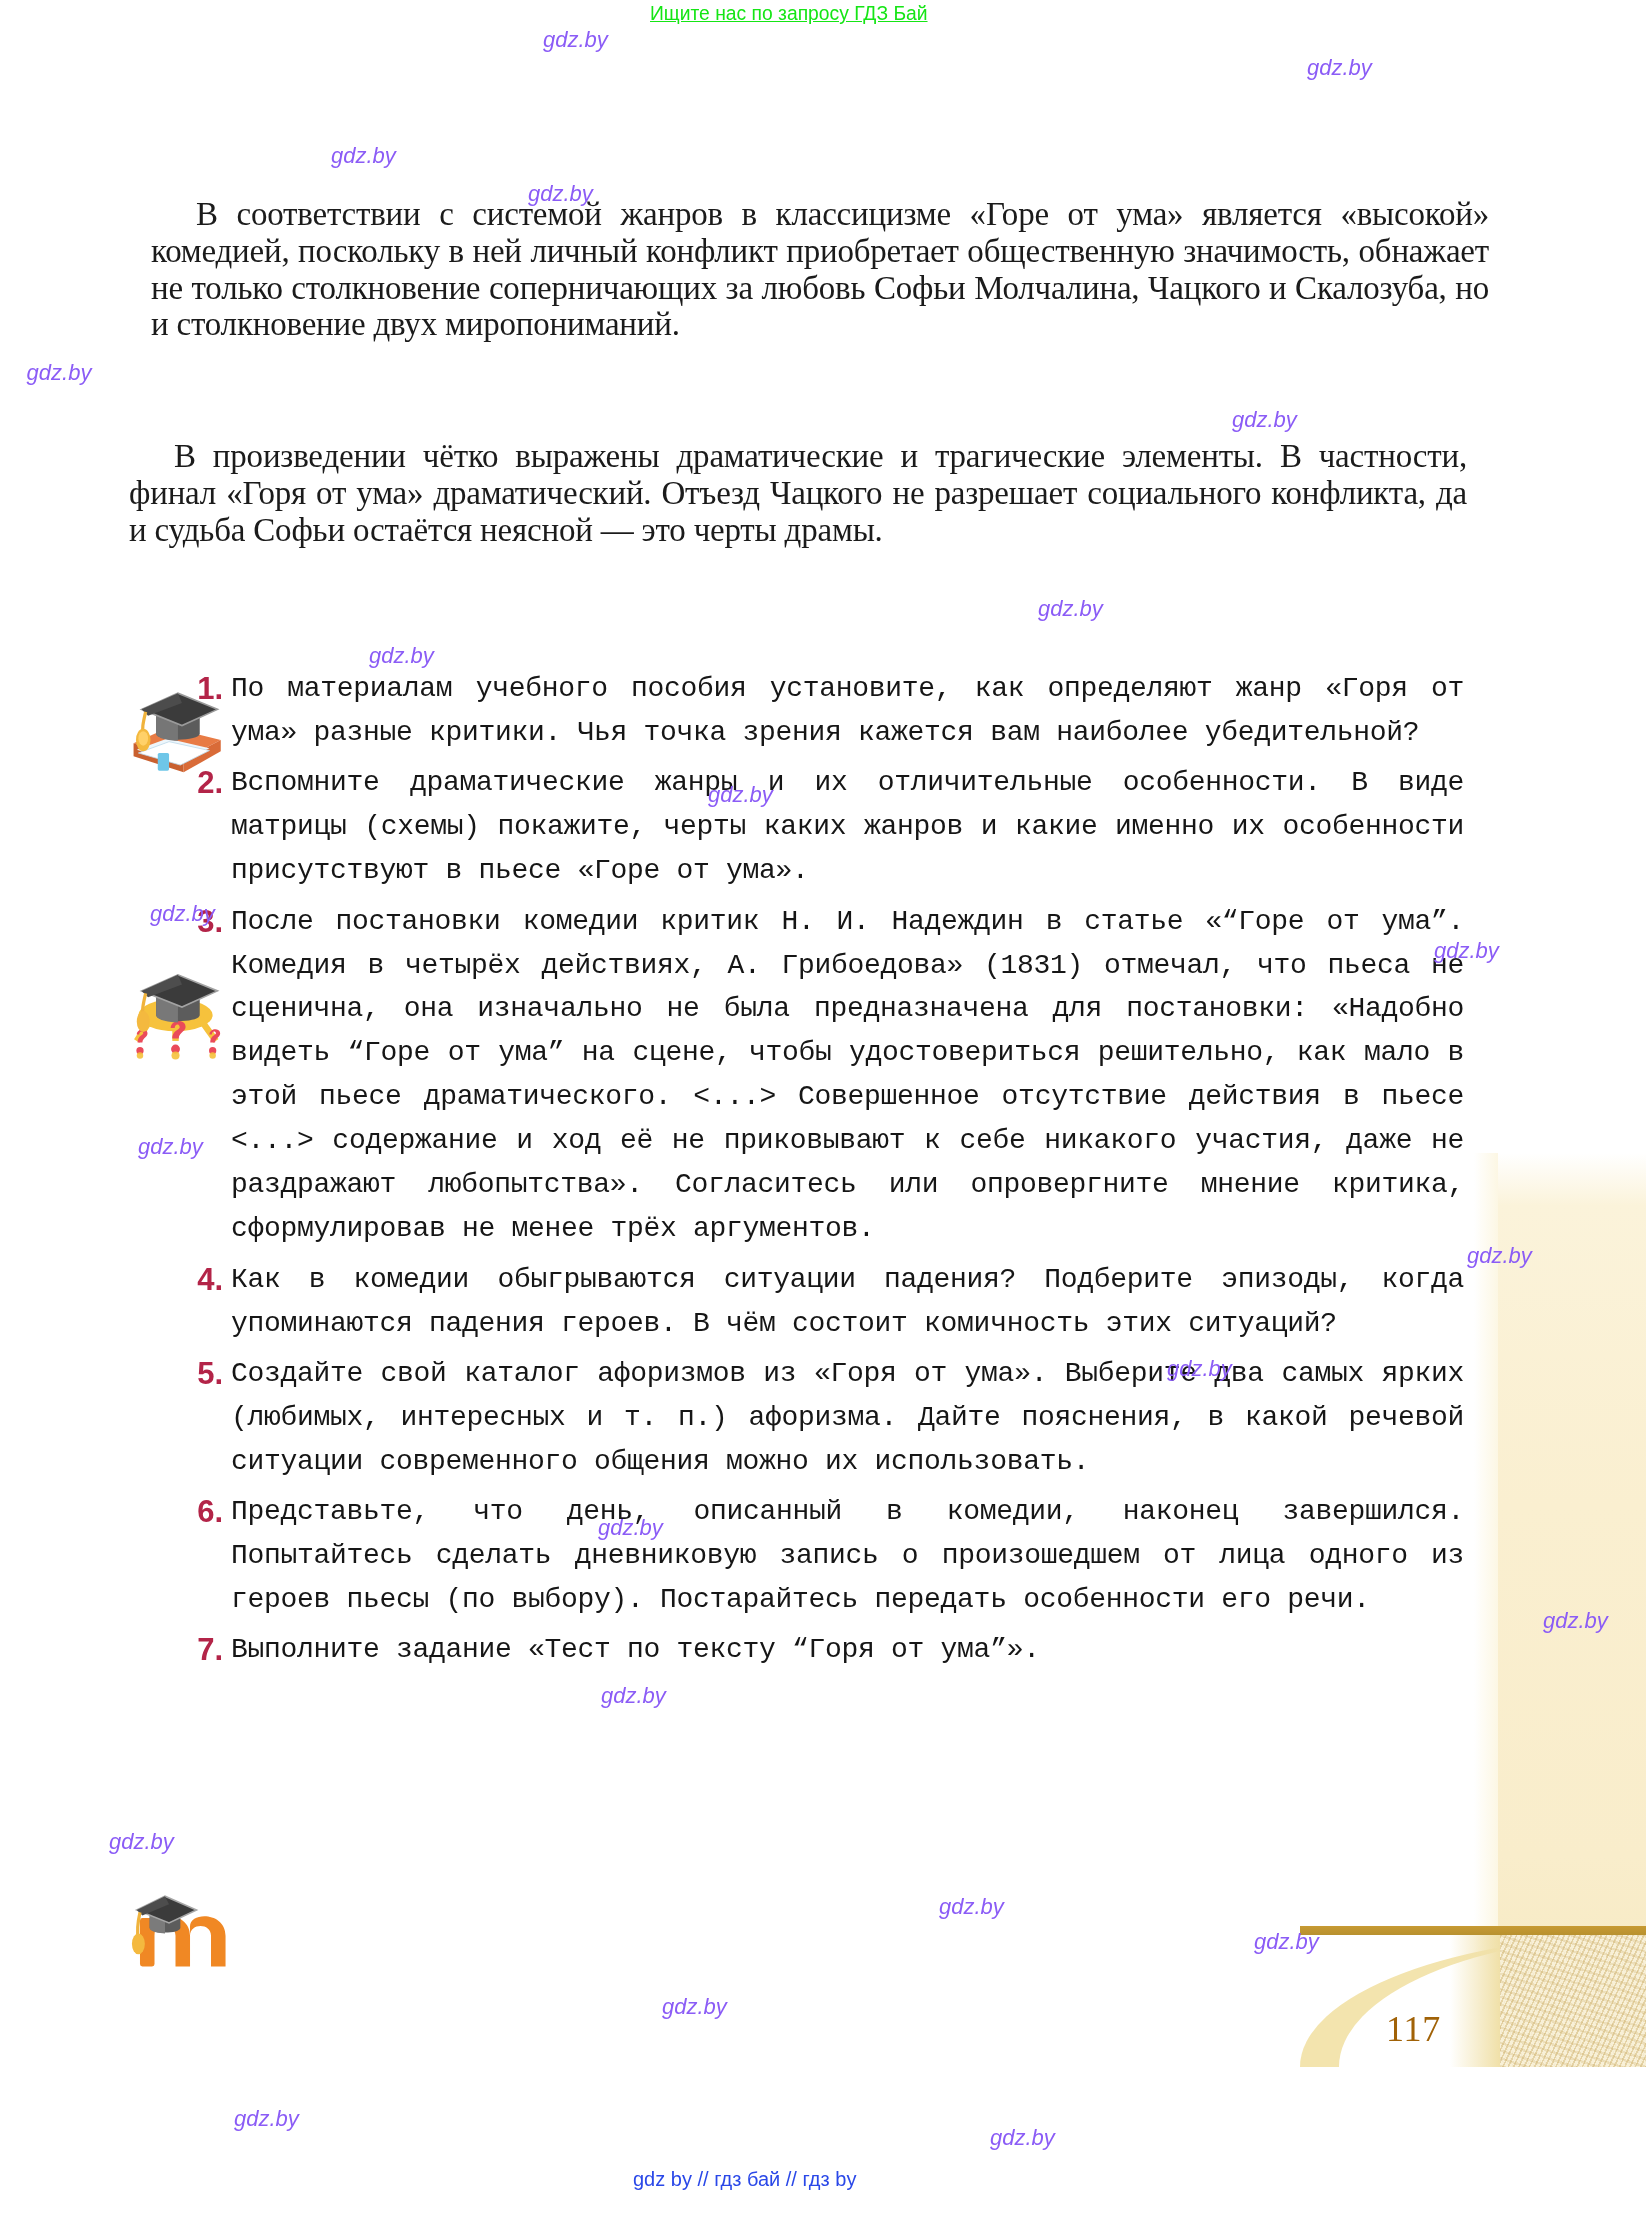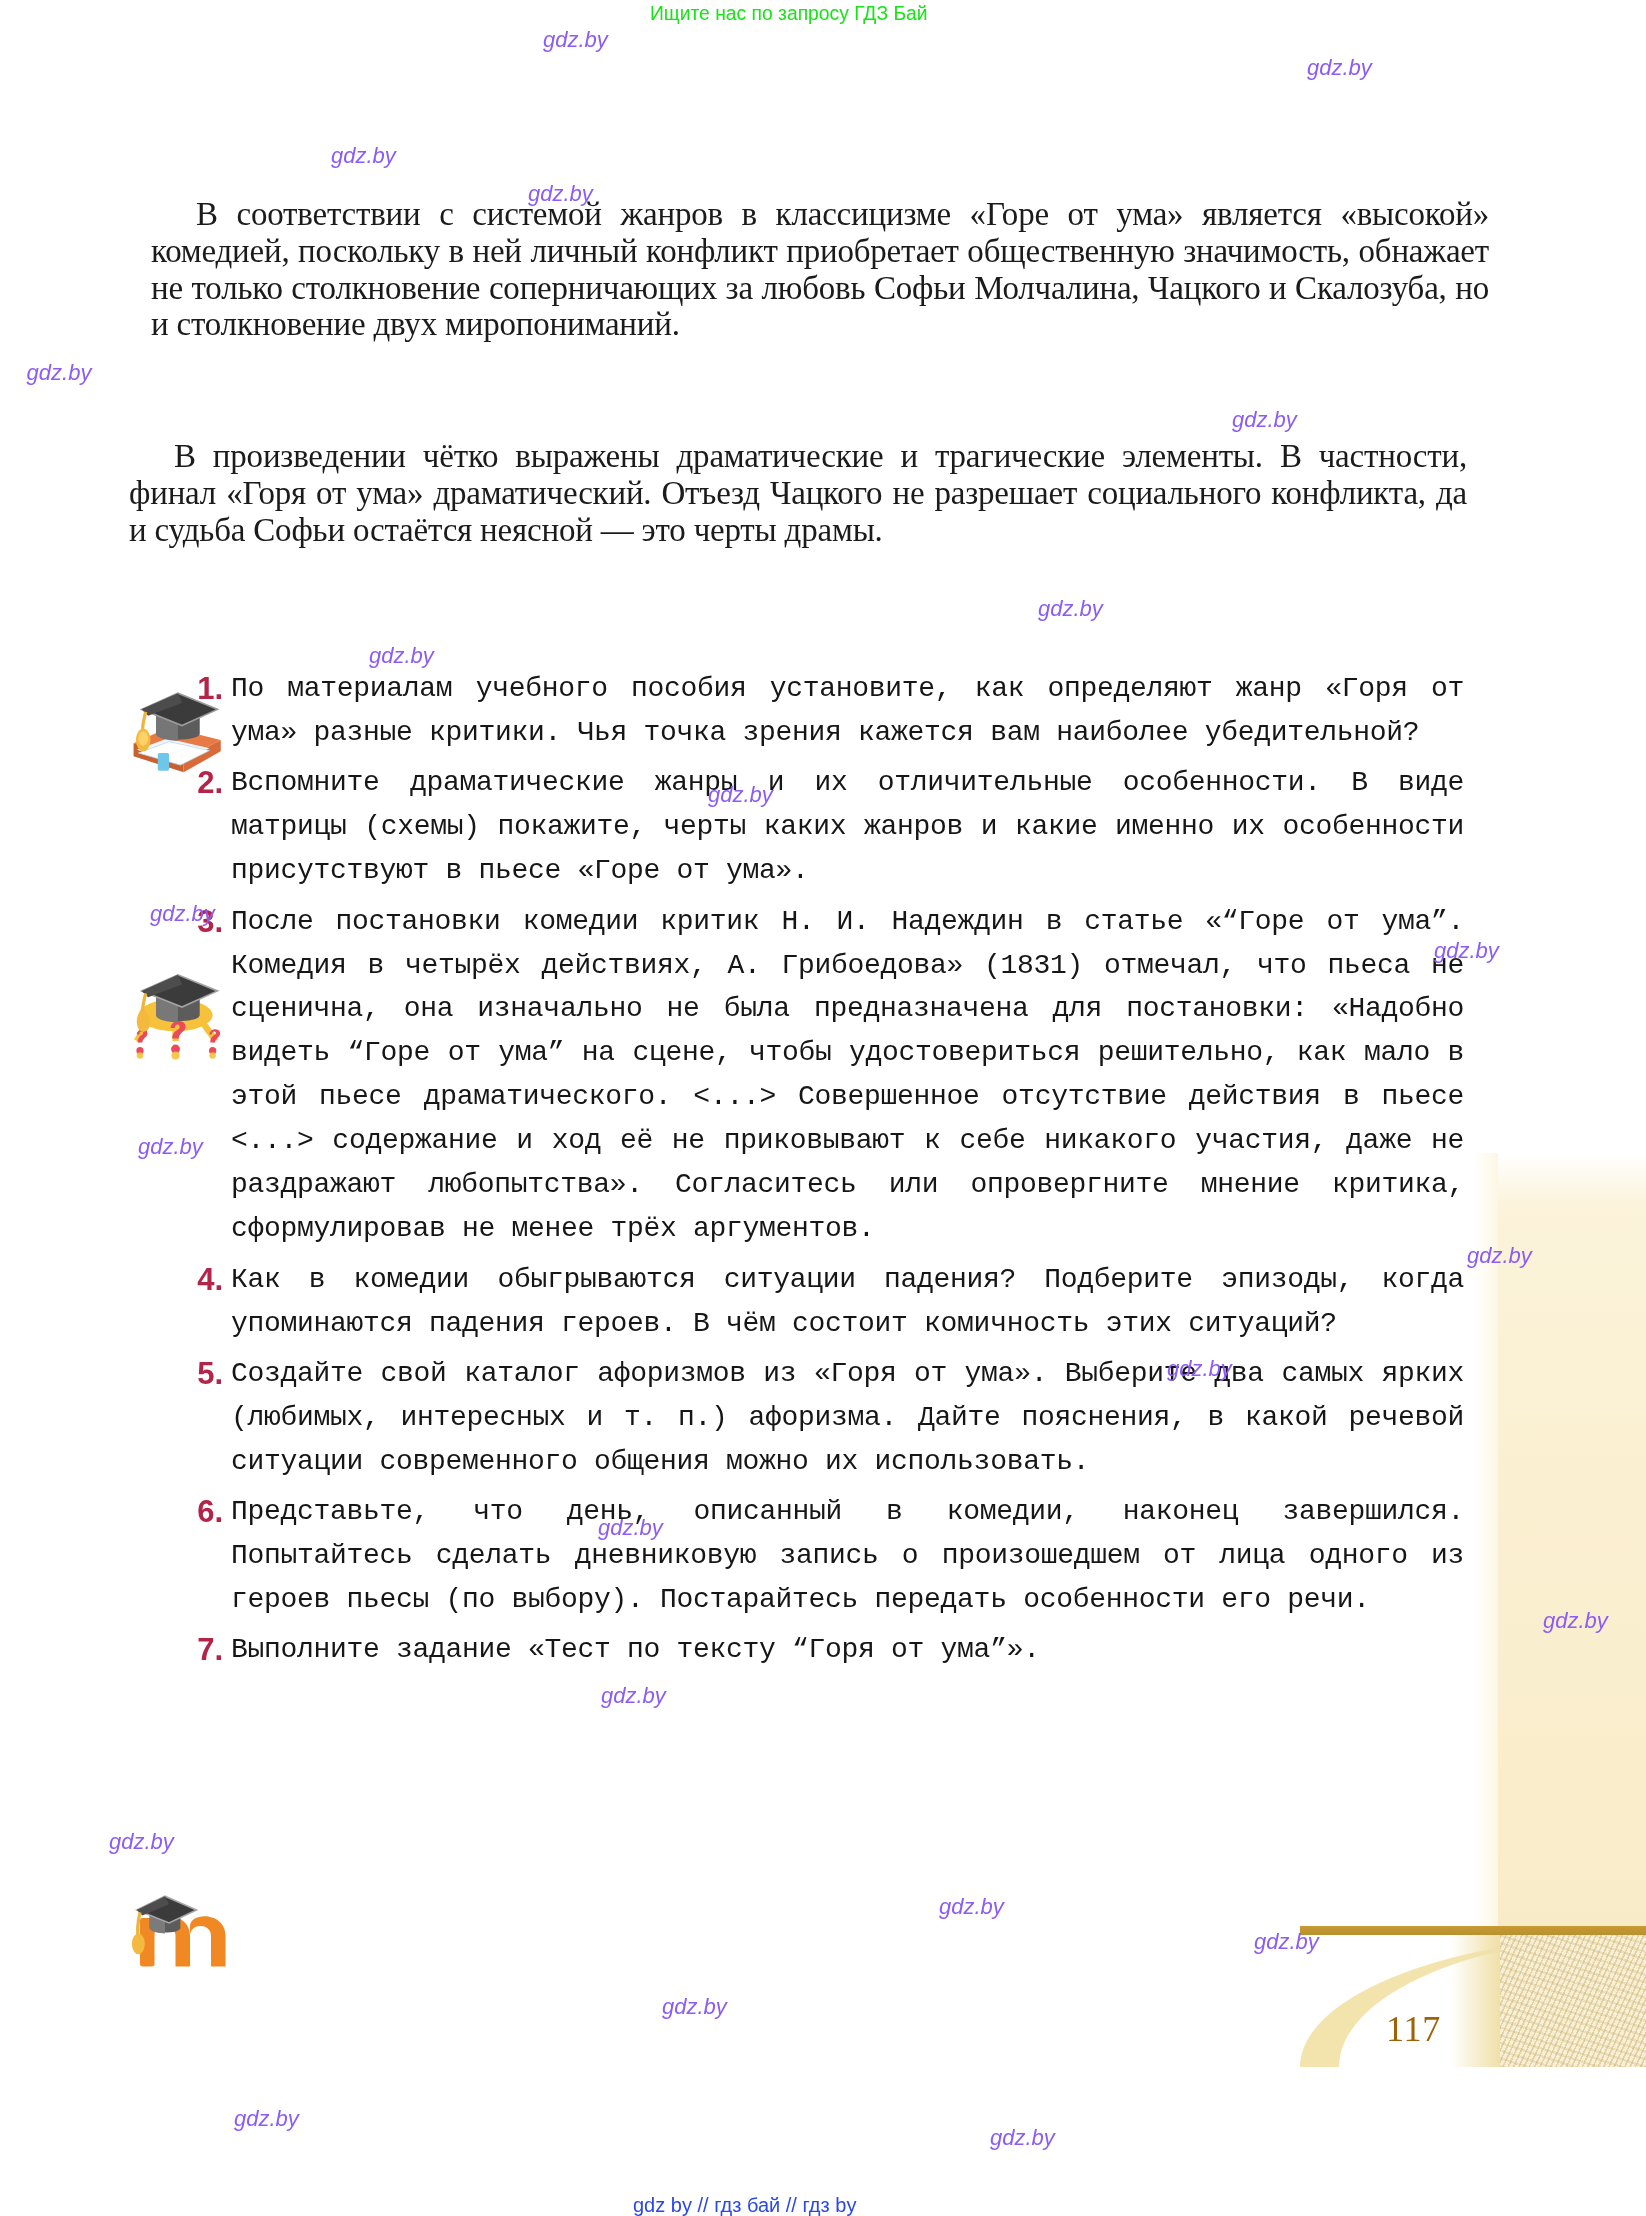--- a/index.html
+++ b/index.html
@@ -99,20 +99,21 @@
 
   
   .hdr-green {
     position: absolute;
     left: 650px;
     top: 3.2px;
     font-size: 19.3px;
     color: #15e515;
     font-family: "Liberation Sans", sans-serif;
     white-space: nowrap;
+    text-decoration: underline;
   }
 
   .para {
     position: absolute;
     font-family: "Liberation Serif", serif;
     font-size: 33px;
     color: #1b1b1b;
     line-height: 1.115;
     letter-spacing: -0.2px;
     text-align: justify;
@@ -186,21 +187,20 @@
     white-space: nowrap;
   }
   .blue-footer {
     position: absolute;
     left: 633px;
     top: 2168px;
     font-family: "Liberation Sans", sans-serif;
     font-size: 20px;
     color: #2a48e8;
     white-space: nowrap;
-    margin-top: 26px;
   }
 
   
   .wm {
     position: absolute;
     font-family: "Liberation Sans", sans-serif;
     color: #8b5cf6;
     white-space: nowrap;
     pointer-events: none;
     font-style: italic;

